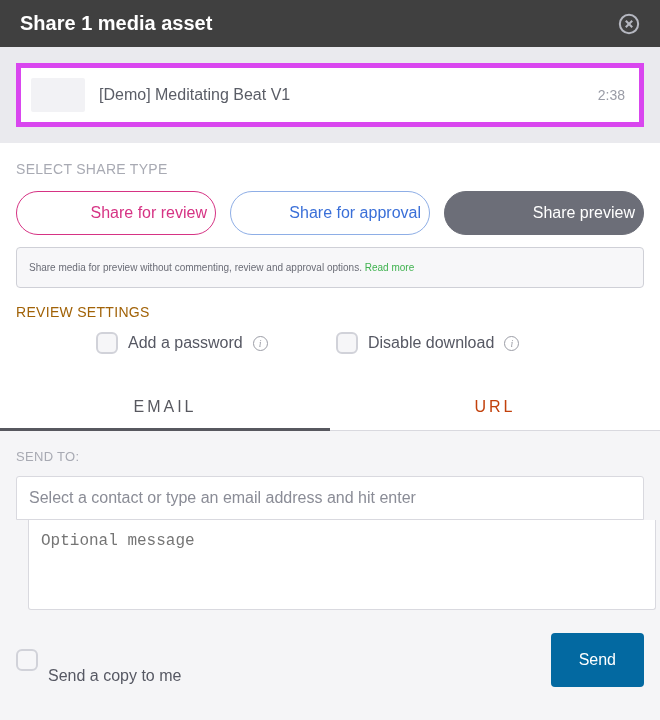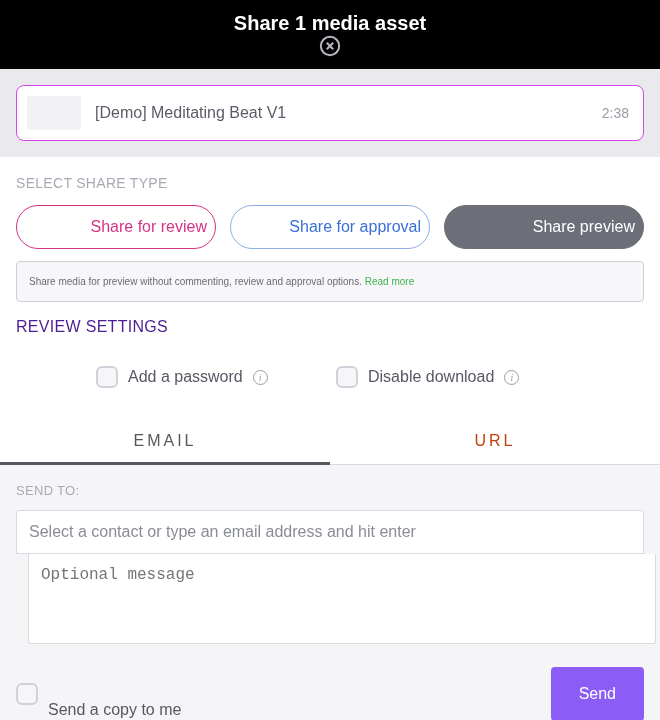--- a/index.html
+++ b/index.html
@@ -6,37 +6,36 @@
     body {
       font-family: -apple-system, BlinkMacSystemFont, "Segoe UI", Helvetica, Arial, sans-serif;
       background: #f5f5f7;
       color: #555;
       font-size: 14px;
       width: 660px;
       height: 720px;
     }
     .modal { width: 100%; }
     .header {
-      background: #000000;
+      background: #404040;
       color: #fff;
       display: flex;
       align-items: center;
       justify-content: space-between;
-      padding: 12px 0;
-      flex-direction: column;
+      padding: 12px 20px;
     }
     .header-title { font-size: 20px; font-weight: 600; }
     .close-icon { width: 22px; height: 22px; color: #b5b7c0; cursor: pointer; }
     .close-icon svg { width: 100%; height: 100%; display: block; }
 
     .media-block { background: #eaeaee; padding: 16px; }
     .media-row {
       background: #fff;
-      border: 1px solid #d946ef;
-      border-radius: 8px;
+      border: 5px solid #d946ef;
+      border-radius: 0;
       display: flex;
       align-items: center;
       padding: 10px;
       gap: 14px;
     }
     .thumb { width: 54px; height: 34px; background: #f2f2f5; border-radius: 2px; }
     .media-title { flex: 1; font-size: 16px; color: #5a5d66; font-weight: 500; }
     .media-duration { color: #9a9ca6; font-size: 14px; padding-right: 4px; text-align: right; }
 
     .section { background: #fff; padding: 18px 16px 0 16px; }
@@ -62,21 +61,21 @@
       background: #f7f7f9;
       border: 1px solid #cfd0d7;
       border-radius: 4px;
       padding: 14px 12px;
       font-size: 10px;
       color: #6a6c76;
       margin-bottom: 16px;
     }
     .info-link { color: #3fb24f; cursor: pointer; }
 
-    .settings-label { color: #4c1d95; font-size: 16px; font-weight: 500; letter-spacing: .3px; margin-bottom: 30px; }
+    .settings-label { color: #a16207; font-size: 14px; font-weight: 500; letter-spacing: .3px; margin-bottom: 12px; }
 
     .settings-row { display: flex; gap: 40px; padding: 0 0 26px 80px; }
     .chk-wrap { display: flex; align-items: center; gap: 10px; min-width: 200px; }
     .chk {
       width: 22px; height: 22px;
       border: 2px solid #d1d2d9;
       border-radius: 6px;
       background: #f6f6f8;
       cursor: pointer;
     }
@@ -137,21 +136,21 @@
       width: 100%;
       font-family: Liberation Mono, monospace;
       outline: none;
       margin-left: 12px;
     }
 
     .footer { display: flex; align-items: center; justify-content: space-between; background: #f5f5f7; padding: 4px 16px 16px 16px; }
     .copy-wrap { display: flex; align-items: center; gap: 10px; }
     .copy-label { font-size: 16px; color: #565863; font-weight: 500; margin-top: 32px; }
     .send-btn {
-      background: #8b5cf6;
+      background: #0369a1;
       color: #fff;
       border: none;
       border-radius: 4px;
       font-size: 16px;
       font-weight: 500;
       padding: 18px 28px;
       cursor: pointer;
     }
   </style>
 </head>

